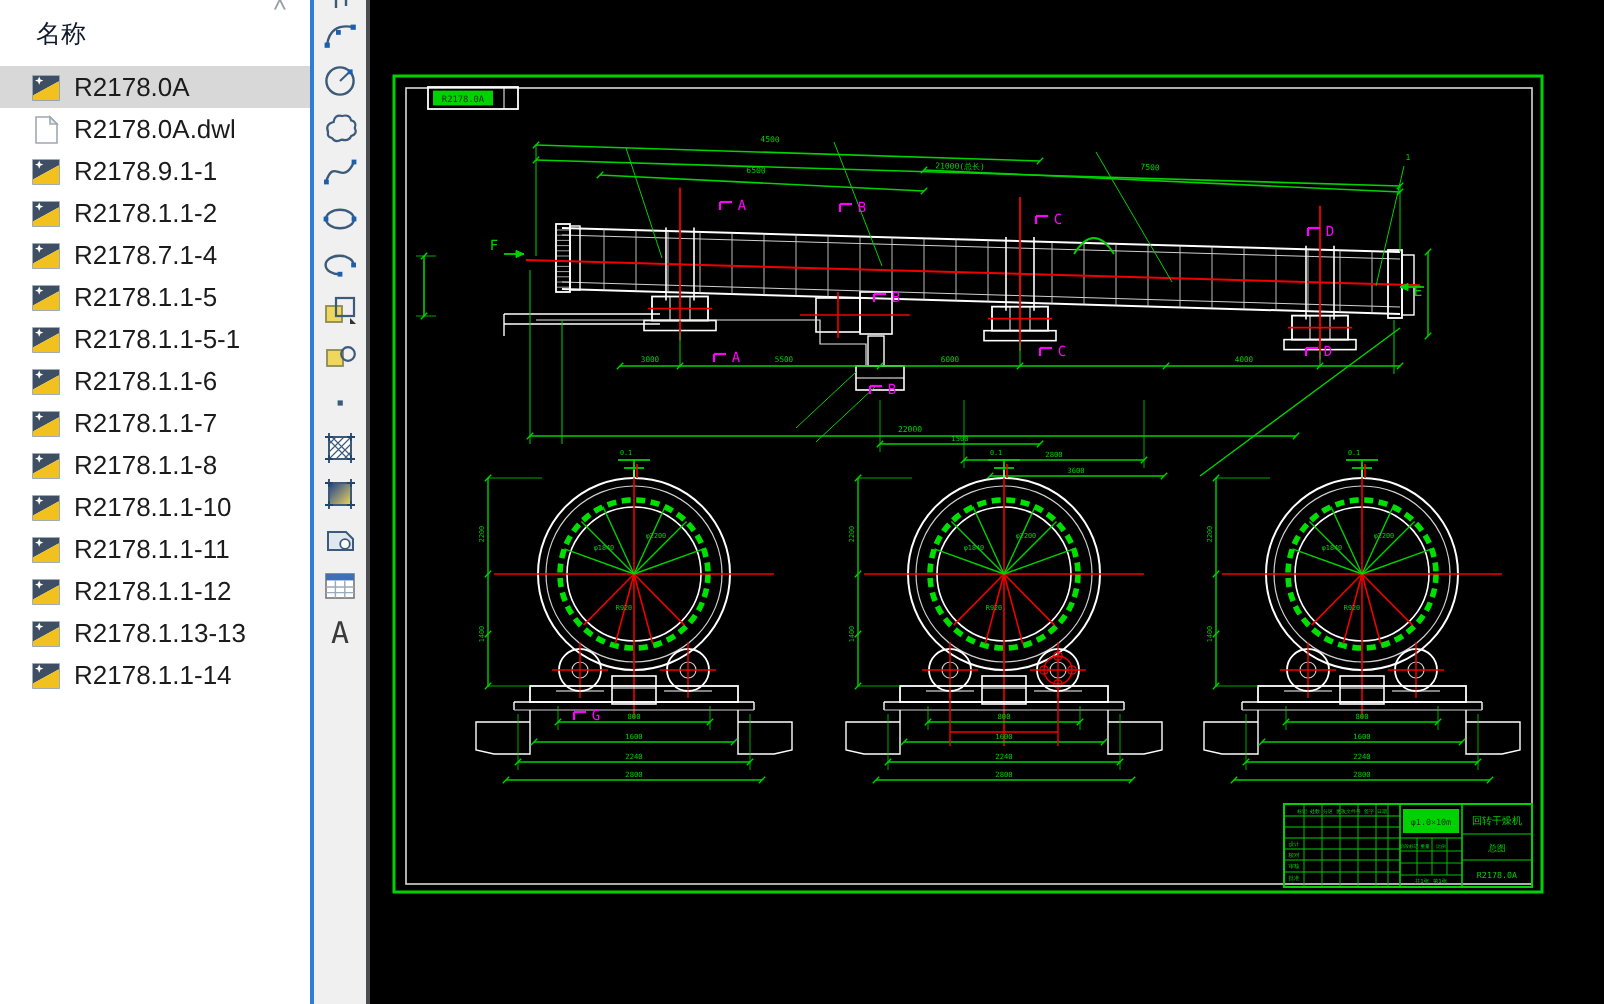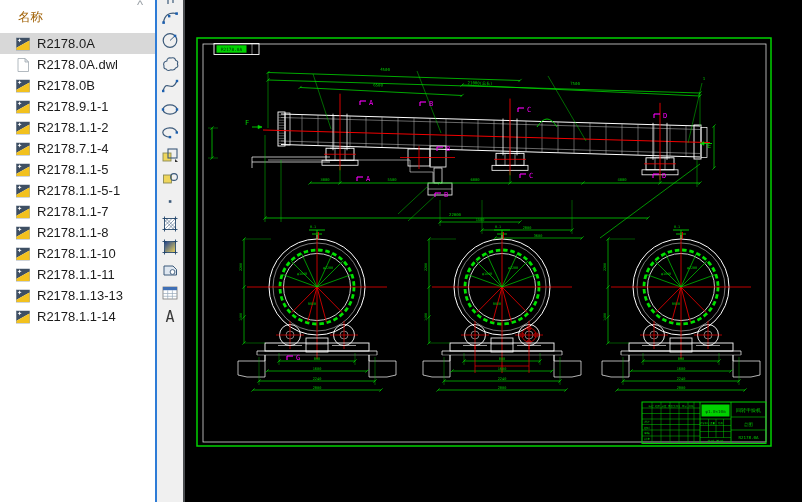--- a/index.html
+++ b/index.html
@@ -1,21 +1,21 @@
 <!DOCTYPE html>
 <html><head>
 <meta charset="utf-8">
 <style>
   html,body{margin:0;padding:0;background:#000;}
   body{width:802px;height:502px;overflow:hidden;font-family:"Liberation Sans",sans-serif;}
   .app{display:flex;width:802px;height:502px;}
   
   .file-panel{width:155px;background:#fff;position:relative;flex:none;display:flex;flex-direction:column;}
   .panel-header{height:33px;position:relative;flex:none;}
-  .panel-header .hdr{position:absolute;left:18px;top:9px;font-size:12.5px;color:#a16207;}
+  .panel-header .hdr{position:absolute;left:18px;top:9px;font-size:12.5px;color:#0f172a;}
   .panel-header .caret{position:absolute;right:12px;top:-3px;font-size:13px;color:#9aa0a6;}
   .file-list{flex:1;}
   .frow{display:flex;align-items:center;height:21px;padding-left:15px;font-size:13px;color:#1b1b1b;white-space:nowrap;cursor:default;}
   .frow.selected{background:#d8d8d8;}
   .frow .ficon{width:16px;height:16px;margin-right:6px;flex:none;display:inline-flex;}
   
   .toolbar{width:26px;flex:none;background:#f0f0f0;border-left:2px solid #2e7cd6;border-right:2px solid #4a4d50;display:flex;flex-direction:column;align-items:center;}
   .tool{width:22px;height:19px;margin:2px 0;display:flex;align-items:center;justify-content:center;}
   .tool svg{display:block;}
   .tool-partial{width:22px;height:5px;margin:0;display:flex;justify-content:center;overflow:hidden;}
@@ -57,31 +57,20 @@
         </div>
         <div class="frow">
           <span class="ficon">
             <svg width="16" height="16" viewBox="0 0 16 16">
               <rect x="1.5" y="2" width="13" height="12" fill="#fff" stroke="#8a97a5" stroke-width="0.8"></rect>
               <path d="M1.5 2 L14.5 2 L14.5 4.6 L1.5 11.8 Z" fill="#3e4f63"></path>
               <path d="M14.5 4.6 L14.5 14 L1.5 14 L1.5 11.8 Z" fill="#f2c11e"></path>
               <path d="M4.6 2.2 l0.6 1.5 1.5 0.6 -1.5 0.6 -0.6 1.5 -0.6 -1.5 -1.5 -0.6 1.5 -0.6 Z" fill="#fff"></path>
             </svg>
           </span>
-          <span>R2178.0B</span>
-        </div>
-        <div class="frow">
-          <span class="ficon">
-            <svg width="16" height="16" viewBox="0 0 16 16">
-              <rect x="1.5" y="2" width="13" height="12" fill="#fff" stroke="#8a97a5" stroke-width="0.8"></rect>
-              <path d="M1.5 2 L14.5 2 L14.5 4.6 L1.5 11.8 Z" fill="#3e4f63"></path>
-              <path d="M14.5 4.6 L14.5 14 L1.5 14 L1.5 11.8 Z" fill="#f2c11e"></path>
-              <path d="M4.6 2.2 l0.6 1.5 1.5 0.6 -1.5 0.6 -0.6 1.5 -0.6 -1.5 -1.5 -0.6 1.5 -0.6 Z" fill="#fff"></path>
-            </svg>
-          </span>
           <span>R2178.9.1-1</span>
         </div>
         <div class="frow">
           <span class="ficon">
             <svg width="16" height="16" viewBox="0 0 16 16">
               <rect x="1.5" y="2" width="13" height="12" fill="#fff" stroke="#8a97a5" stroke-width="0.8"></rect>
               <path d="M1.5 2 L14.5 2 L14.5 4.6 L1.5 11.8 Z" fill="#3e4f63"></path>
               <path d="M14.5 4.6 L14.5 14 L1.5 14 L1.5 11.8 Z" fill="#f2c11e"></path>
               <path d="M4.6 2.2 l0.6 1.5 1.5 0.6 -1.5 0.6 -0.6 1.5 -0.6 -1.5 -1.5 -0.6 1.5 -0.6 Z" fill="#fff"></path>
             </svg>
@@ -123,20 +112,31 @@
         </div>
         <div class="frow">
           <span class="ficon">
             <svg width="16" height="16" viewBox="0 0 16 16">
               <rect x="1.5" y="2" width="13" height="12" fill="#fff" stroke="#8a97a5" stroke-width="0.8"></rect>
               <path d="M1.5 2 L14.5 2 L14.5 4.6 L1.5 11.8 Z" fill="#3e4f63"></path>
               <path d="M14.5 4.6 L14.5 14 L1.5 14 L1.5 11.8 Z" fill="#f2c11e"></path>
               <path d="M4.6 2.2 l0.6 1.5 1.5 0.6 -1.5 0.6 -0.6 1.5 -0.6 -1.5 -1.5 -0.6 1.5 -0.6 Z" fill="#fff"></path>
             </svg>
           </span>
+          <span>R2178.1.1-6</span>
+        </div>
+        <div class="frow">
+          <span class="ficon">
+            <svg width="16" height="16" viewBox="0 0 16 16">
+              <rect x="1.5" y="2" width="13" height="12" fill="#fff" stroke="#8a97a5" stroke-width="0.8"></rect>
+              <path d="M1.5 2 L14.5 2 L14.5 4.6 L1.5 11.8 Z" fill="#3e4f63"></path>
+              <path d="M14.5 4.6 L14.5 14 L1.5 14 L1.5 11.8 Z" fill="#f2c11e"></path>
+              <path d="M4.6 2.2 l0.6 1.5 1.5 0.6 -1.5 0.6 -0.6 1.5 -0.6 -1.5 -1.5 -0.6 1.5 -0.6 Z" fill="#fff"></path>
+            </svg>
+          </span>
           <span>R2178.1.1-7</span>
         </div>
         <div class="frow">
           <span class="ficon">
             <svg width="16" height="16" viewBox="0 0 16 16">
               <rect x="1.5" y="2" width="13" height="12" fill="#fff" stroke="#8a97a5" stroke-width="0.8"></rect>
               <path d="M1.5 2 L14.5 2 L14.5 4.6 L1.5 11.8 Z" fill="#3e4f63"></path>
               <path d="M14.5 4.6 L14.5 14 L1.5 14 L1.5 11.8 Z" fill="#f2c11e"></path>
               <path d="M4.6 2.2 l0.6 1.5 1.5 0.6 -1.5 0.6 -0.6 1.5 -0.6 -1.5 -1.5 -0.6 1.5 -0.6 Z" fill="#fff"></path>
             </svg>
@@ -157,20 +157,31 @@
         <div class="frow">
           <span class="ficon">
             <svg width="16" height="16" viewBox="0 0 16 16">
               <rect x="1.5" y="2" width="13" height="12" fill="#fff" stroke="#8a97a5" stroke-width="0.8"></rect>
               <path d="M1.5 2 L14.5 2 L14.5 4.6 L1.5 11.8 Z" fill="#3e4f63"></path>
               <path d="M14.5 4.6 L14.5 14 L1.5 14 L1.5 11.8 Z" fill="#f2c11e"></path>
               <path d="M4.6 2.2 l0.6 1.5 1.5 0.6 -1.5 0.6 -0.6 1.5 -0.6 -1.5 -1.5 -0.6 1.5 -0.6 Z" fill="#fff"></path>
             </svg>
           </span>
           <span>R2178.1.1-11</span>
+        </div>
+        <div class="frow">
+          <span class="ficon">
+            <svg width="16" height="16" viewBox="0 0 16 16">
+              <rect x="1.5" y="2" width="13" height="12" fill="#fff" stroke="#8a97a5" stroke-width="0.8"></rect>
+              <path d="M1.5 2 L14.5 2 L14.5 4.6 L1.5 11.8 Z" fill="#3e4f63"></path>
+              <path d="M14.5 4.6 L14.5 14 L1.5 14 L1.5 11.8 Z" fill="#f2c11e"></path>
+              <path d="M4.6 2.2 l0.6 1.5 1.5 0.6 -1.5 0.6 -0.6 1.5 -0.6 -1.5 -1.5 -0.6 1.5 -0.6 Z" fill="#fff"></path>
+            </svg>
+          </span>
+          <span>R2178.1.1-12</span>
         </div>
         <div class="frow">
           <span class="ficon">
             <svg width="16" height="16" viewBox="0 0 16 16">
               <rect x="1.5" y="2" width="13" height="12" fill="#fff" stroke="#8a97a5" stroke-width="0.8"></rect>
               <path d="M1.5 2 L14.5 2 L14.5 4.6 L1.5 11.8 Z" fill="#3e4f63"></path>
               <path d="M14.5 4.6 L14.5 14 L1.5 14 L1.5 11.8 Z" fill="#f2c11e"></path>
               <path d="M4.6 2.2 l0.6 1.5 1.5 0.6 -1.5 0.6 -0.6 1.5 -0.6 -1.5 -1.5 -0.6 1.5 -0.6 Z" fill="#fff"></path>
             </svg>
           </span>

